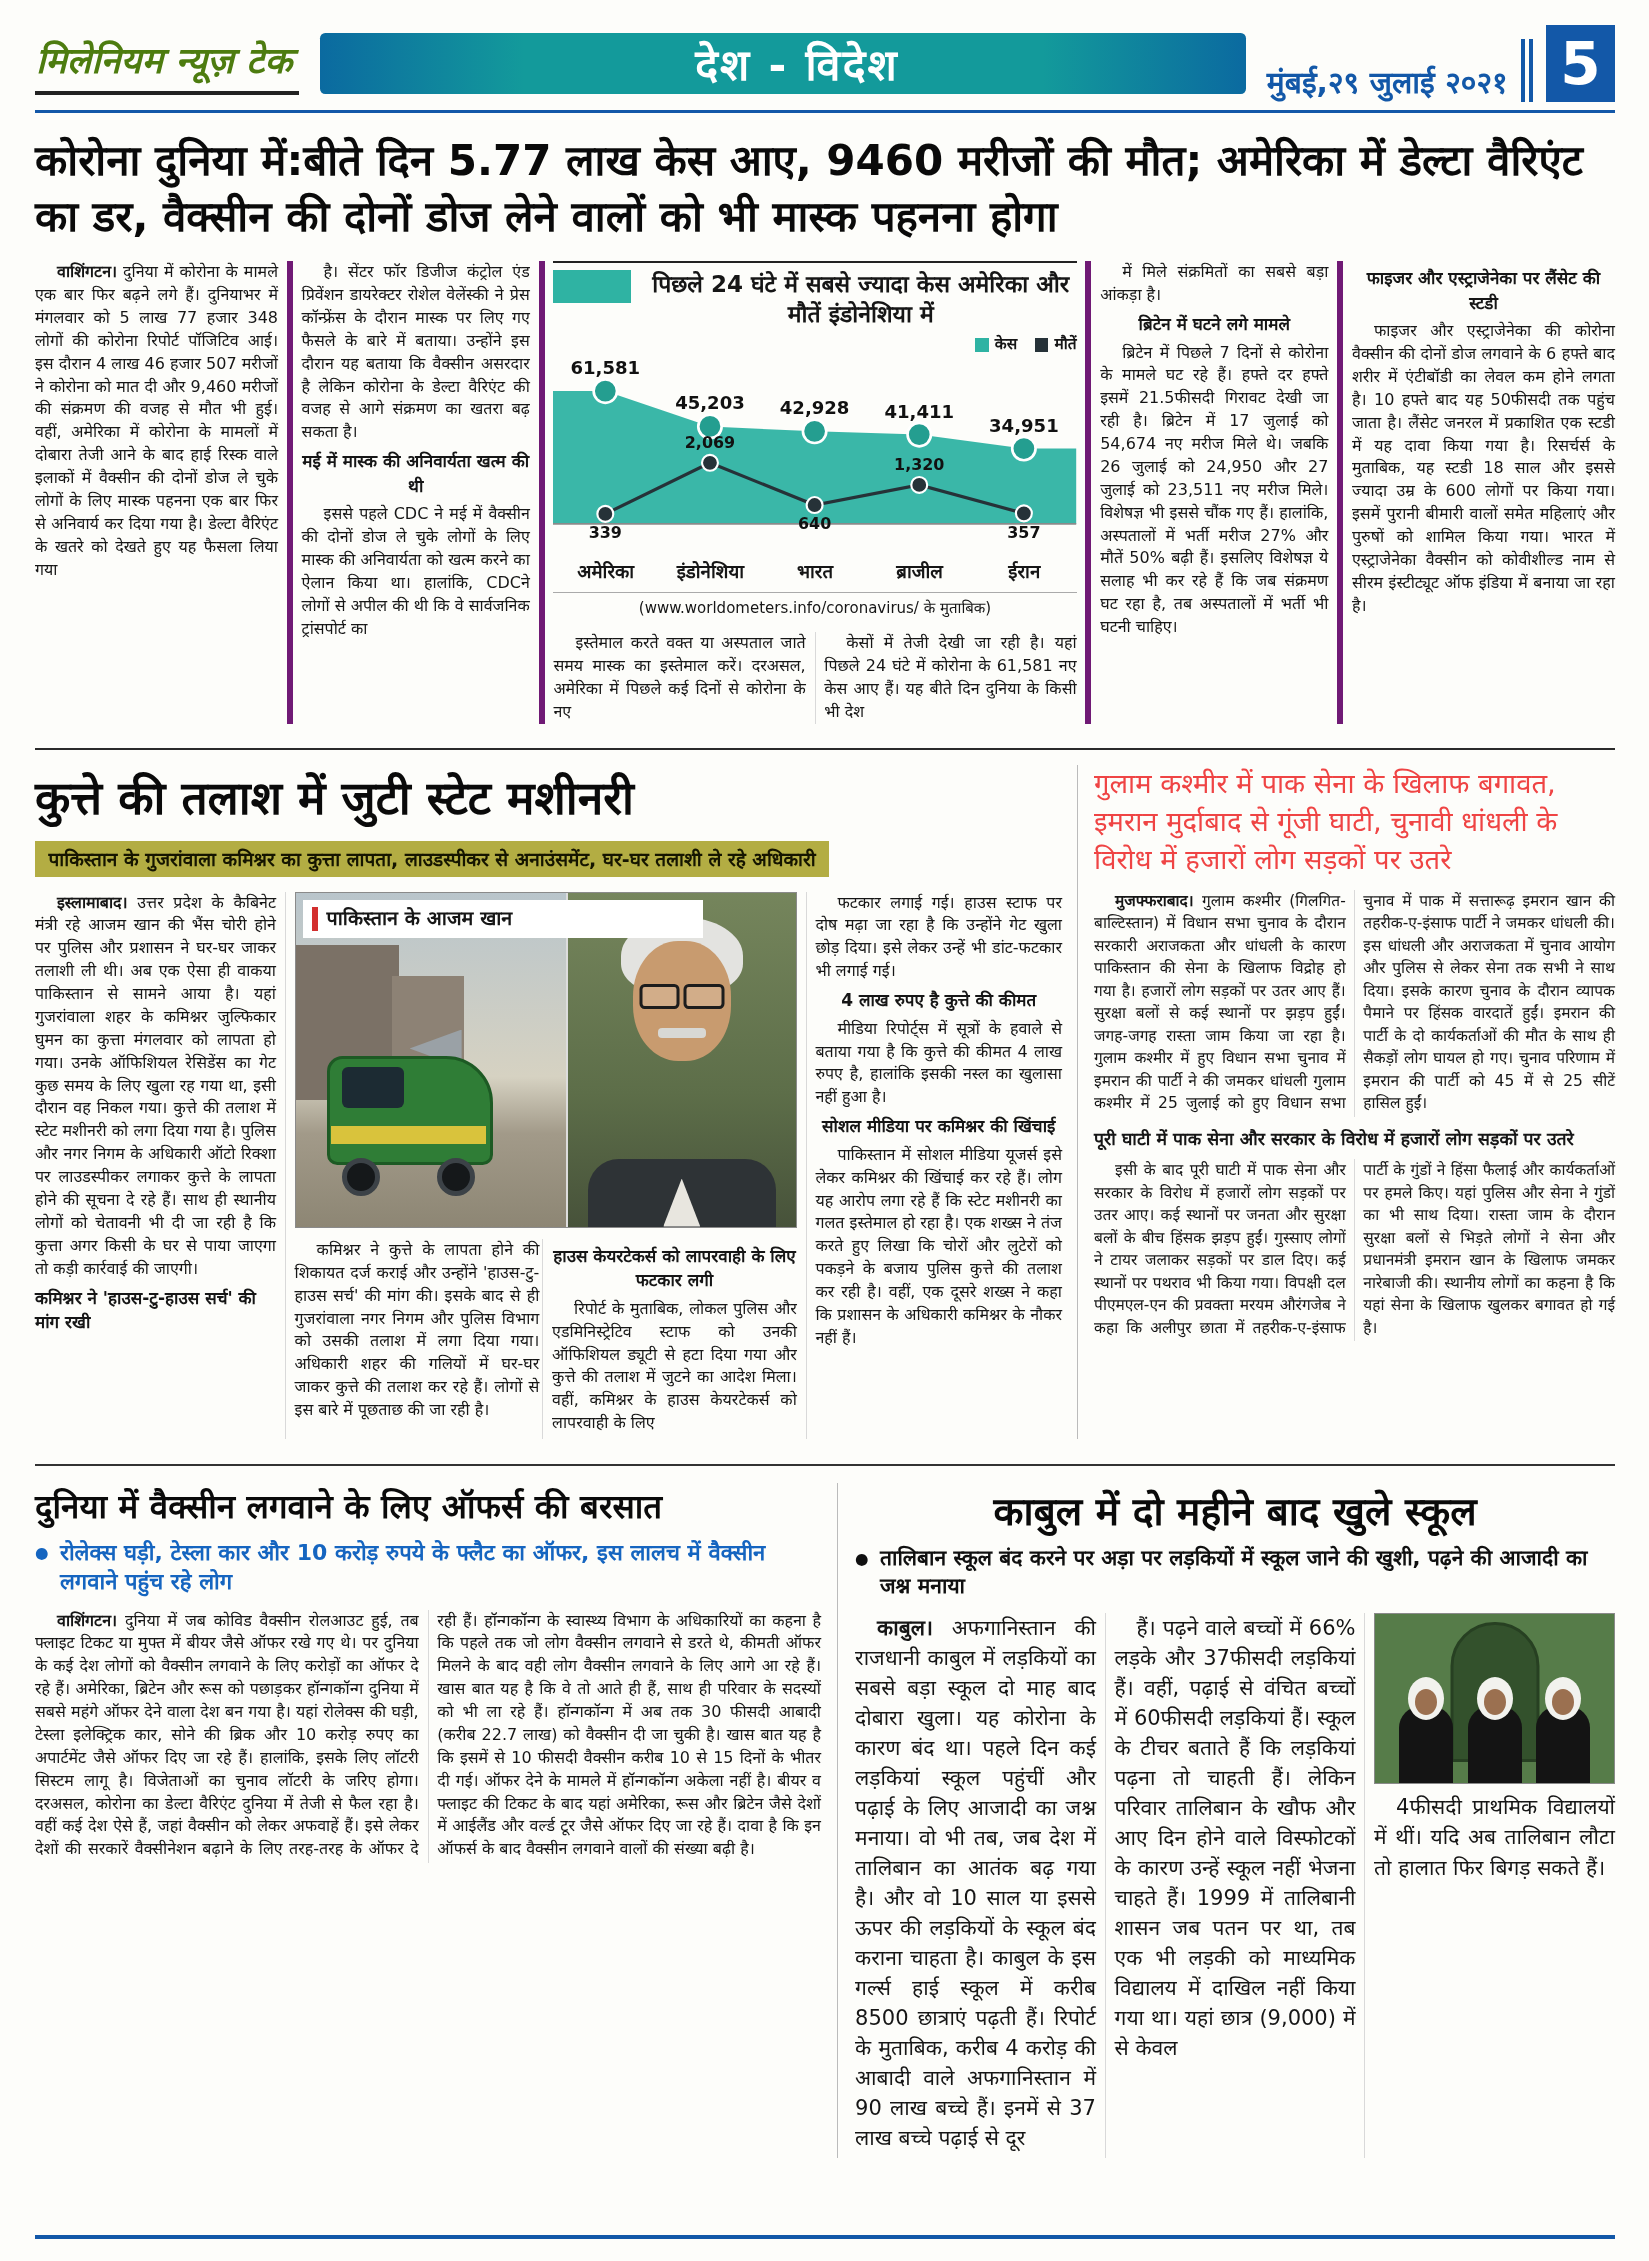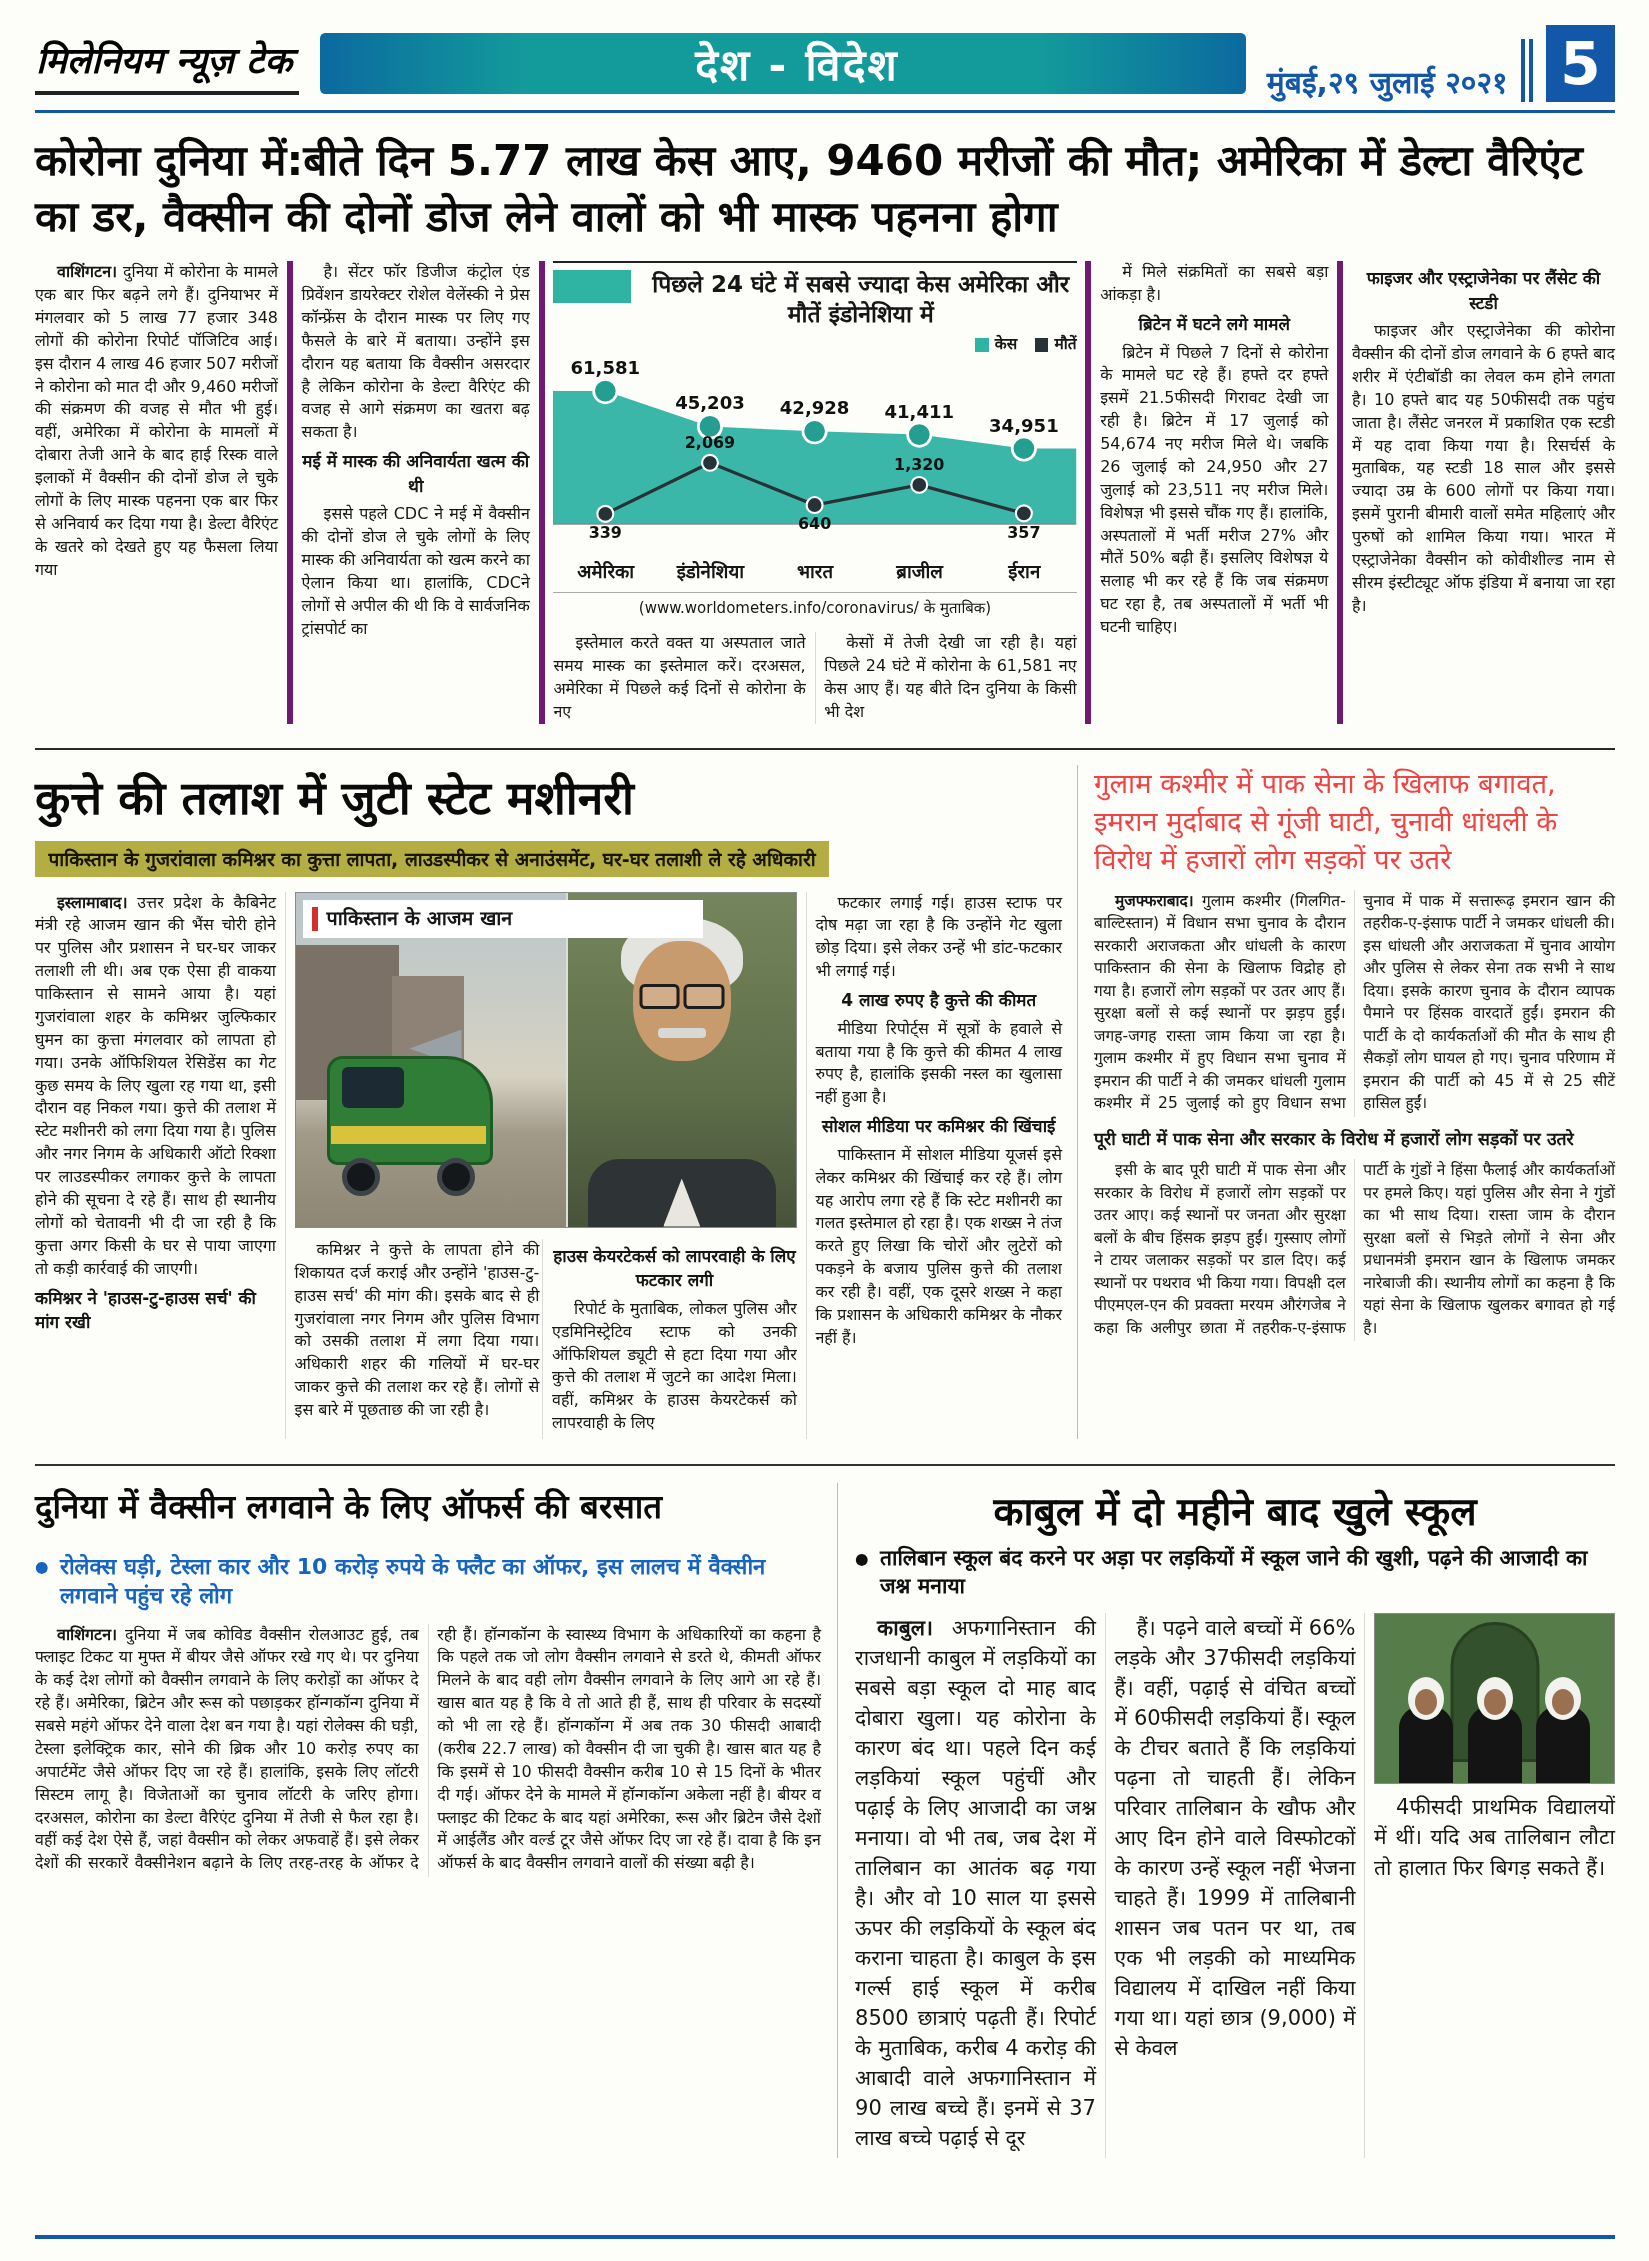--- a/index.html
+++ b/index.html
@@ -3,21 +3,21 @@
 <meta charset="utf-8">
 <style>
   * { margin:0; padding:0; box-sizing:border-box; }
   html,body { background:#e9e9e9; }
   .page { width:1650px; height:2261px; background:#fdfdfa; color:#161616;
           font-family:"DejaVu Sans","Liberation Sans",sans-serif;
           padding:24px 35px 31px; position:relative; overflow:hidden; margin:0 auto; }
 
   
   .masthead { display:flex; align-items:center; gap:21px; height:79px; }
-  .logo { font-size:36px; font-weight:bold; font-style:italic; color:#000000;
+  .logo { font-size:36px; font-weight:bold; font-style:italic; color:#4d7c0f;
           border-bottom:4.1px solid #222; padding:3.1px 7.2px 7.2px 1px; white-space:nowrap; }
   .section-band { flex:1; height:61px; border-radius:5.2px;
           background:linear-gradient(90deg,#0b6aa0,#139a9b 22%,#139a9b 78%,#0b6aa0);
           display:flex; align-items:center; justify-content:center;padding-left:28px; }
   .section-band span { color:#fff; font-size:43px; font-weight:bold; letter-spacing:2.1px; }
   .mast-right { display:flex; align-items:flex-end; gap:13.5px; }
   .city-date { color:#1358a8; font-size:30px; font-weight:bold; white-space:nowrap; }
   .dbl-bar { width:11.4px; height:63px; border-left:4.7px solid #1358a8; border-right:4.7px solid #1358a8; }
   .pageno { background:#1358a8; color:#fff; font-size:58px; font-weight:bold;
             width:69px; height:77px; display:flex; align-items:center; justify-content:center; }
@@ -125,21 +125,21 @@
   .g-head { position:absolute; top:0; left:50%; transform:translateX(-50%); width:36px; height:43px;
             background:#f2f2ee; border-radius:50%; z-index:2; }
   .g-face { position:absolute; top:11.4px; left:50%; transform:translateX(-50%); width:22px; height:26px;
             background:#9b7050; border-radius:50%; }
   .g-body { position:absolute; bottom:0; left:0; width:100%; height:77px; background:#141414;
             border-radius:22px 22px 0 0; }
 
   
   .row3 { display:flex; margin-top:25px; border-top:2.1px solid #333; padding-top:16.6px; }
   .offers { flex:0 0 786px; }
-  .offers h2 { font-size:33px; font-weight:800; margin-bottom:24px; color:#0a0a0a; }
+  .offers h2 { font-size:33px; font-weight:800; margin-bottom:10px; color:#0a0a0a; }
   .kabul { flex:1; border-left:1px solid #bbb; margin-left:15.5px; padding-left:17.6px; }
   .kabul h2 { font-size:39px; font-weight:800; margin-bottom:8.3px; color:#0a0a0a;text-align:center; }
   .bullet { display:flex; gap:11.4px; font-weight:bold; line-height:1.35; margin-bottom:12.4px; }
   .bullet .dot { font-size:15.5px; padding-top:5.2px; flex:0 0 auto; }
   .bullet.blue { color:#1565c0; font-size:22px; }
   .bullet.dark { color:#101010; font-size:21px; }
   .twocol { column-count:2; column-gap:18.6px; column-rule:1px solid #d9d9d9;
             font-size:16px; line-height:1.43; text-align:justify; }
   .twocol p { text-indent:22px; }
   .kabul-body { display:flex; font-size:21px; line-height:1.43; text-align:justify; }

